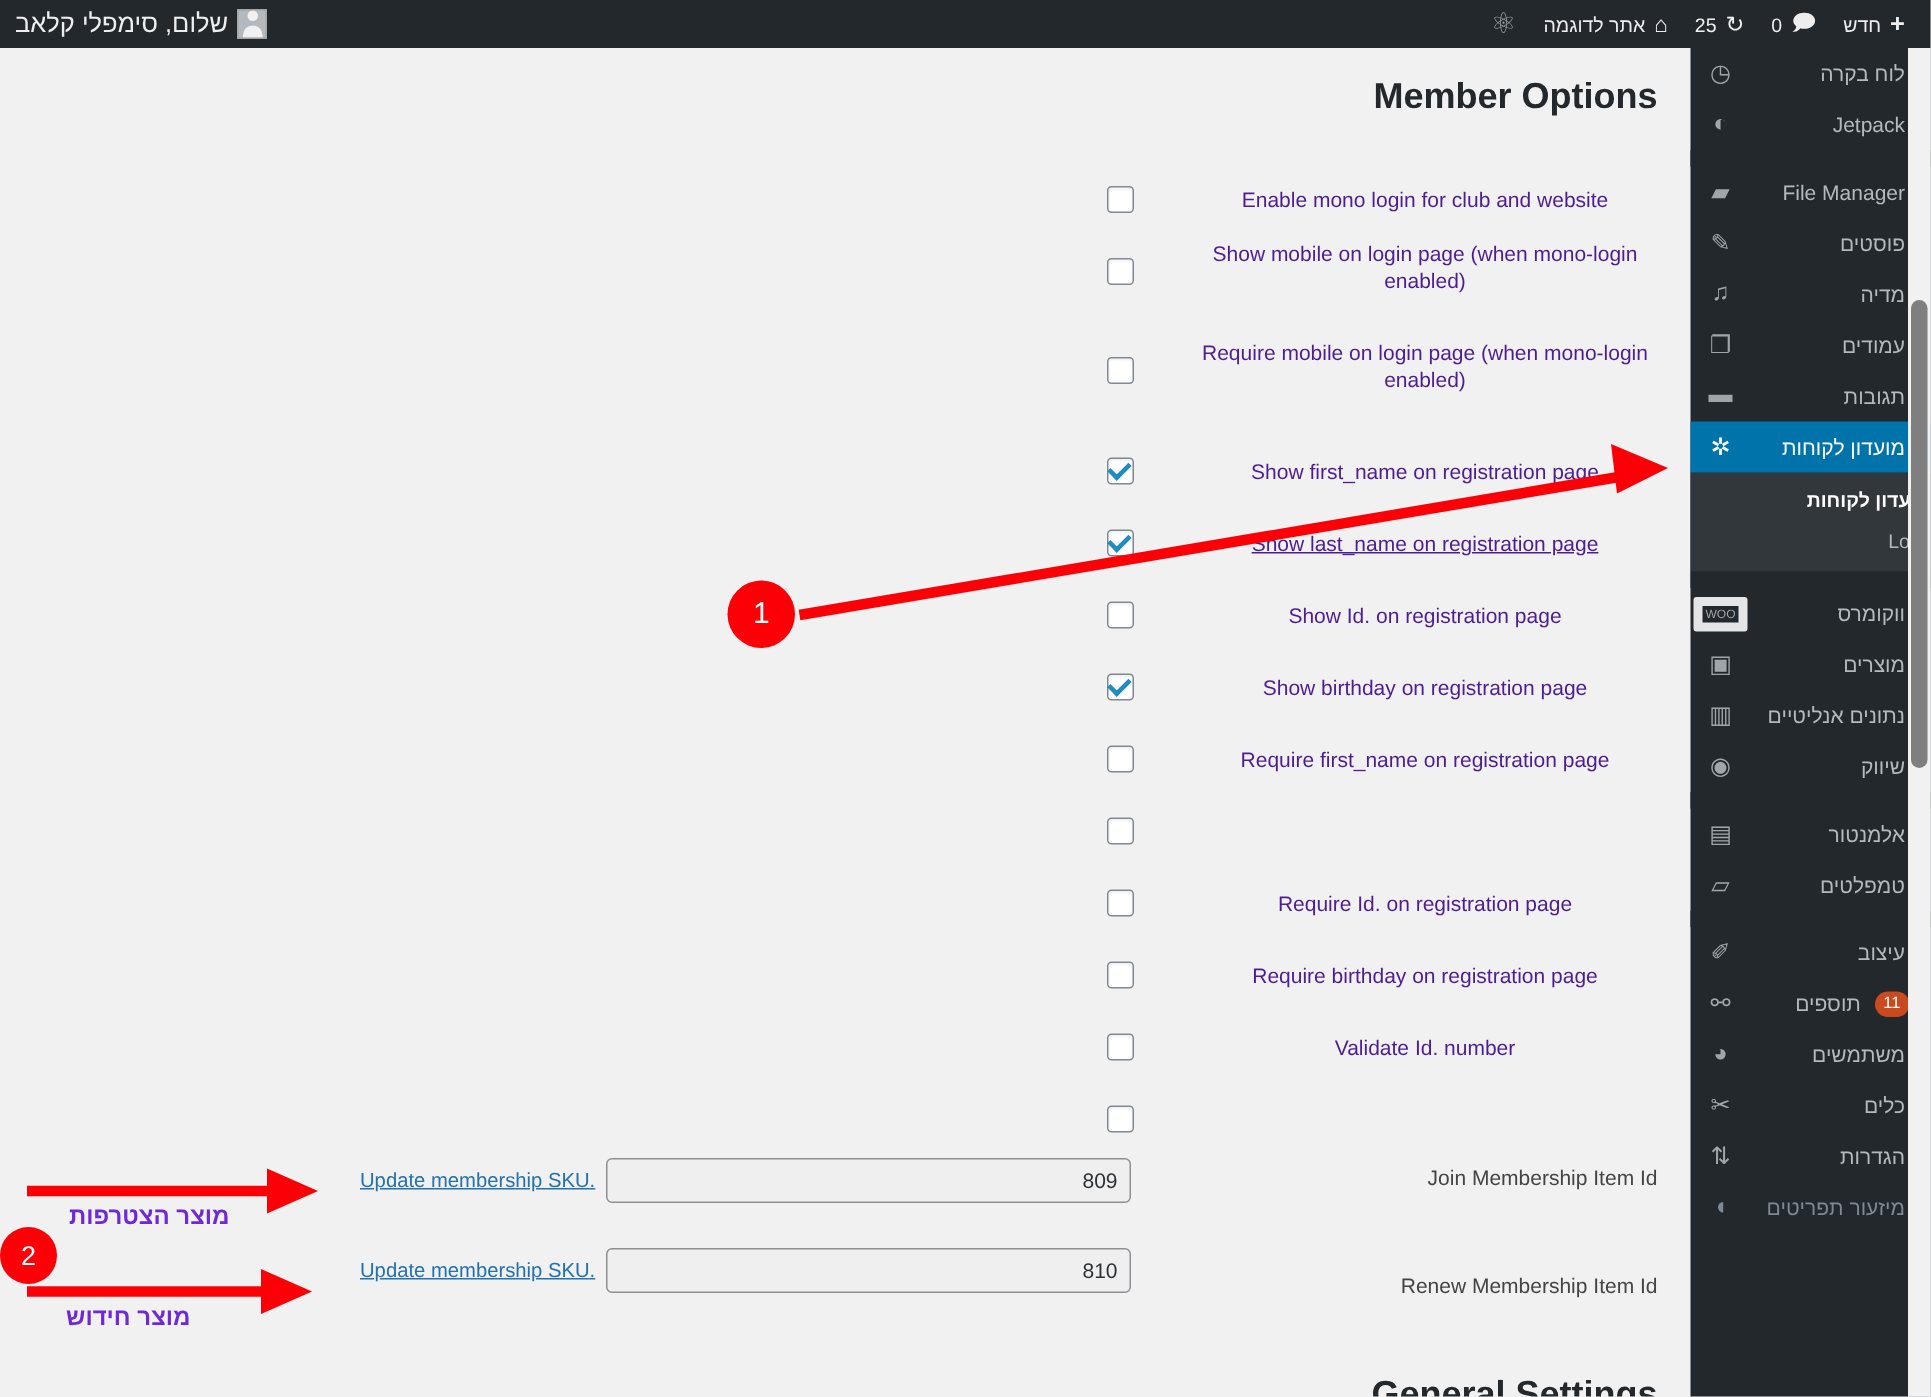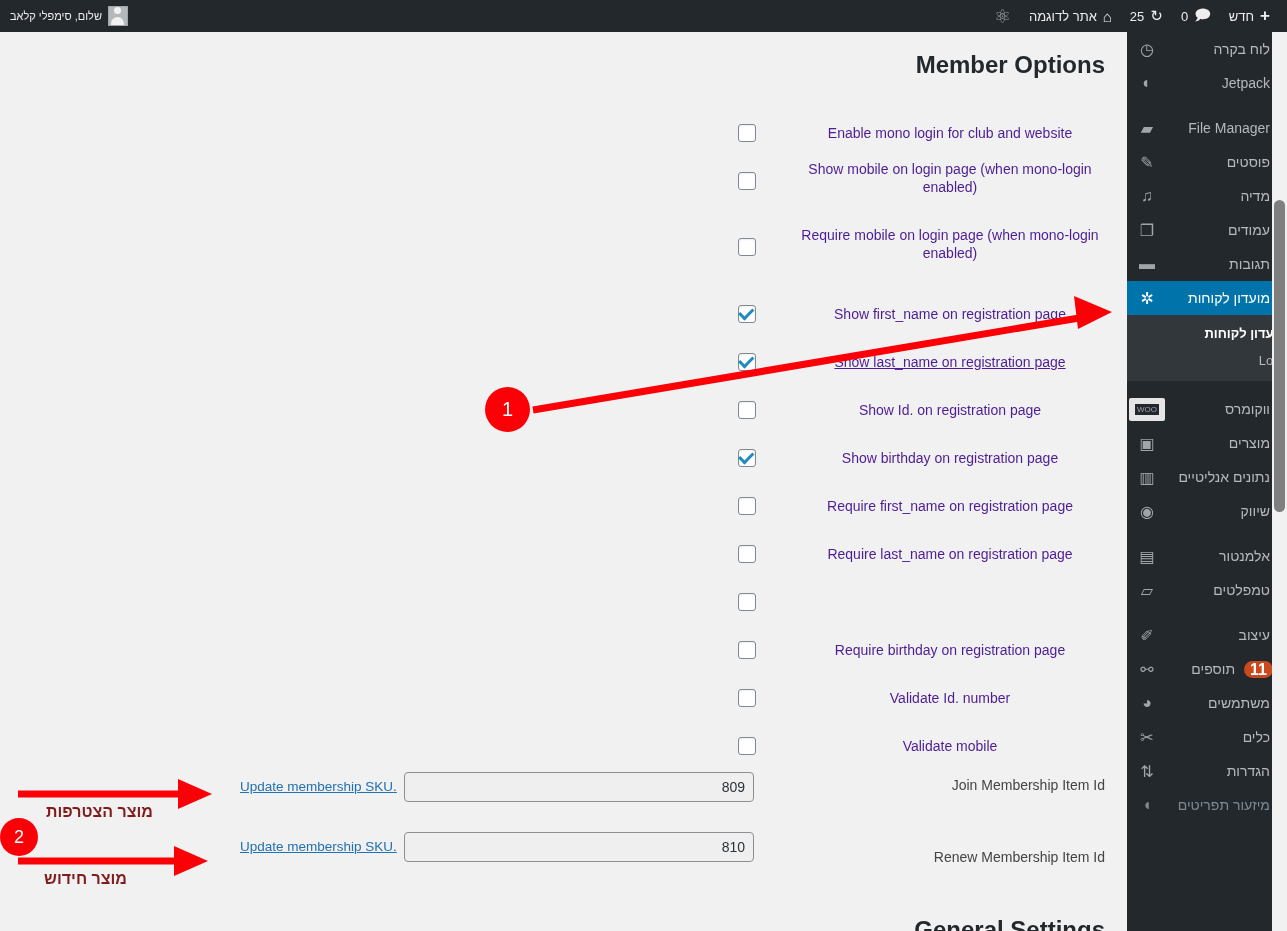--- a/index.html
+++ b/index.html
@@ -25,21 +25,21 @@
   .ab-right { position: absolute; right: 8px; top: 0; height: 32px; display: flex; align-items: center; flex-direction: row-reverse; gap: 0px; }
   .ab-item { display: flex; align-items: center; gap: 6px; padding: 0 9px; height: 32px; color: #eee; cursor: pointer; }
   .avatar-box {
     width: 20px; height: 20px; background: #b4b9be;
     display: inline-flex; align-items: flex-end; justify-content: center;
     overflow: hidden; border:1px solid #a0a5aa;
   }
   .avatar-head { width:7px; height:7px; border-radius:50%; background:#f1f1f1; position:relative; top:-5px;}
   .avatar-body { width:13px; height:8px; border-radius:7px 7px 0 0; background:#f1f1f1; position:absolute; bottom:0;}
   .avatar-inner { position: relative; width:20px; height:20px; display:flex; align-items:center; justify-content:center;}
-  .ab-greet { font-size: 11px; color: #eeeeee; }
+  .ab-greet { font-size: 17px; color: #eeeeee; }
   .wp-logo-glyph { font-size: 19px; line-height: 1; color: #a0a5aa; }
 
   
   #adminmenu {
     position: absolute; top: 32px; right: 0;
     width: 160px; height: 899px;
     background: #23282d;
     font-size: 14px;
     z-index: 30;
   }
@@ -63,22 +63,22 @@
   .menu-item.disabled .mi-label, .menu-item.disabled .mi-icon { color: #7e8993; }
   .menu-sep { height: 11px; background: #23282d; }
   .submenu { background: #32373c; padding: 5px 0 7px 0; }
   .submenu-item {
     display:block; text-align:right; padding: 6px 0 6px 10px;
     font-size: 13px; color:#b4b9be; cursor:pointer;
   }
   .submenu-item.current { color:#fff; font-weight: 700; }
   .mi-badge {
     background:#ca4a1f; color:#fff; border-radius:10px;
-    font-size: 16px; line-height:17px; min-width:17px; text-align:center;
-    padding: 0 6px; margin-right:6px; font-weight:700;
+    font-size: 11px; line-height:17px; min-width:17px; text-align:center;
+    padding: 0 6px; margin-right:6px; font-weight:400;
   }
 
   
   #page-scrollbar {
     position:absolute; top:32px; right: -0px; width: 15px; height: 899px;
     background: #f1f1f1; z-index: 50;
   }
   #page-scrollbar .track { position:absolute; inset:0; background:#f1f1f1;}
   #page-scrollbar .thumb {
     position:absolute; top: 168px; left: 2px; width: 11px; height: 312px;
@@ -140,21 +140,21 @@
 
   
   .anno { position: absolute; z-index: 60; pointer-events: none; }
   .circle-badge {
     position:absolute; border-radius: 50%; background:#fb0007;
     color:#fff; display:flex; align-items:center; justify-content:center;
     font-size: 20px; font-family:"Liberation Sans", sans-serif;
     z-index: 61;
   }
   .anno-text {
-    position:absolute; color:#7f1d1d; font-weight: bold; font-size: 16px;
+    position:absolute; color:#6d28d9; font-weight: bold; font-size: 16px;
     direction: rtl; z-index: 61; white-space: nowrap;
   }
 </style>
 </head>
 <body>
 
 <div id="adminbar">
   <div class="ab-left">
     <div class="ab-item" style="padding-left:0;padding-right:0;">
       <span class="avatar-box">
@@ -321,36 +321,35 @@
       <div class="opt-row" style="top: 411px;">
         <span class="cb checked" style="left: 726px; top: 6px;"></span>
         <span class="opt-label" style="top: 6px; right: 22px; width: 310px;">Show birthday on registration page</span>
       </div>
       <div class="opt-row" style="top: 459px;">
         <span class="cb" style="left: 726px; top: 6px;"></span>
         <span class="opt-label" style="top: 6px; right: 22px; width: 310px;">Require first_name on registration page</span>
       </div>
       <div class="opt-row" style="top: 507px;">
         <span class="cb" style="left: 726px; top: 6px;"></span>
-        <span class="opt-label" style="top: 6px; right: 22px; width: 310px;">Require last_name on registration page</span>
       </div>
       <div class="opt-row" style="top: 555px;">
         <span class="cb" style="left: 726px; top: 6px;"></span>
+        <span class="opt-label" style="top: 6px; right: 22px; width: 310px;">Require Id. on registration page</span>
       </div>
       <div class="opt-row" style="top: 603px;">
         <span class="cb" style="left: 726px; top: 6px;"></span>
         <span class="opt-label" style="top: 6px; right: 22px; width: 310px;">Require birthday on registration page</span>
       </div>
       <div class="opt-row" style="top: 651px;">
         <span class="cb" style="left: 726px; top: 6px;"></span>
         <span class="opt-label" style="top: 6px; right: 22px; width: 310px;">Validate Id. number</span>
       </div>
       <div class="opt-row" style="top: 699px;">
         <span class="cb" style="left: 726px; top: 6px;"></span>
-        <span class="opt-label" style="top: 6px; right: 22px; width: 310px;">Validate mobile</span>
       </div>
     </div>
   <div id="fields-host">
       <div class="field-row" style="top: 738px;">
         <span class="field-label" style="top: 7px;">Join Membership Item Id</span>
         <input type="text" class="num-input" value="809" style="left: 392px; top: 2px;">
         <a class="sku-link" href="#" style="left: 228px; top: 9px;">.Update membership SKU</a>
       </div>
       <div class="field-row" style="top: 798px;">
         <span class="field-label" style="top: 19px;">Renew Membership Item Id</span>

